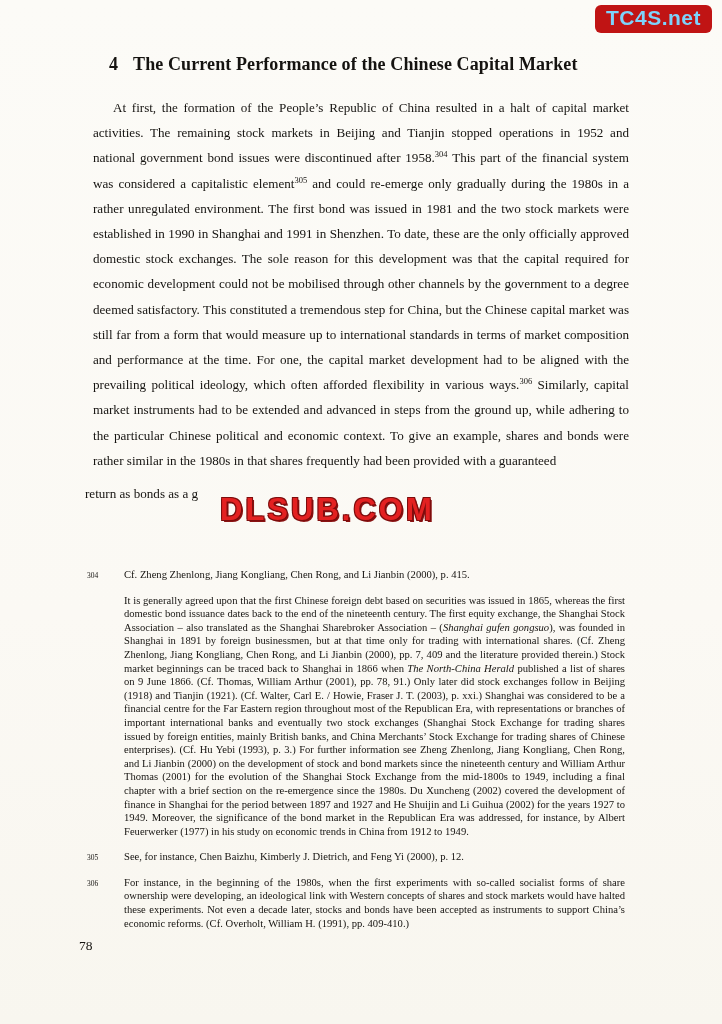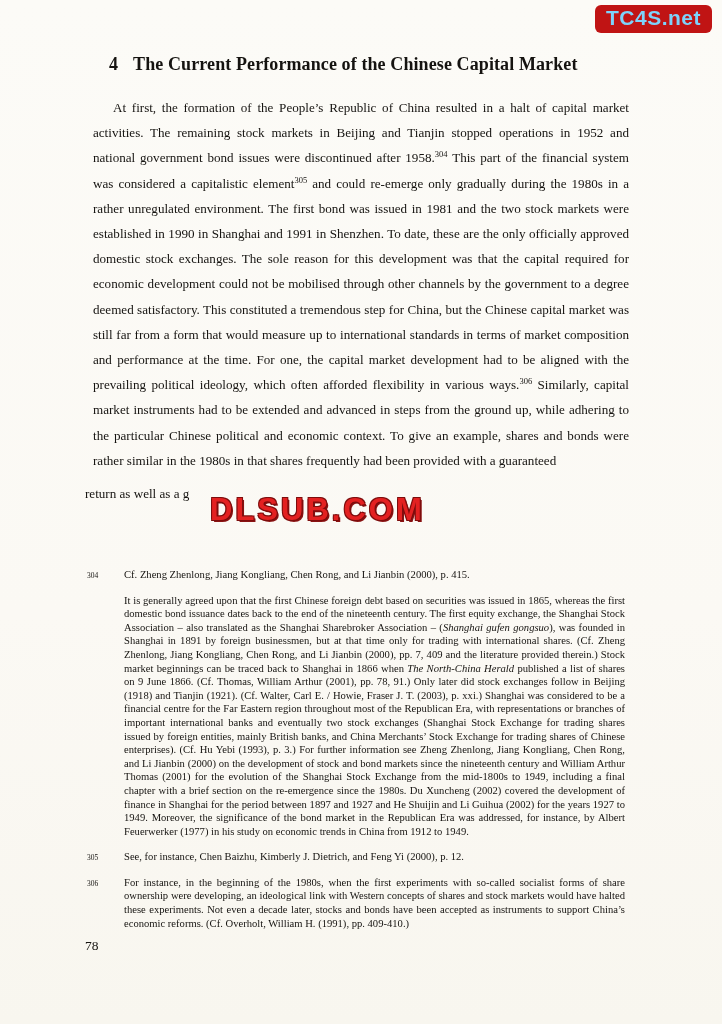--- a/index.html
+++ b/index.html
@@ -29,37 +29,37 @@
   }
   .bodytext p{margin:8px;text-indent:20px;}
   sup.fnref{font-size:8.5px;line-height:0;vertical-align:super;letter-spacing:0;}
   .it{font-style:italic;}
   .last-line{
     display:flex;justify-content:space-between;
     font-size:13.1px;line-height:25.2px;text-indent:0;
   }
   
   .wm-mid{
-    position:absolute;left:210px;top:492px;
+    position:absolute;left:220px;top:492px;
     font-family:"Liberation Sans",sans-serif;font-weight:800;font-size:31px;
     color:#e32121;letter-spacing:3px;
     text-shadow:-1px -1px 0 #7d0d0d,1px -1px 0 #7d0d0d,-1px 1px 0 #7d0d0d,1px 1px 0 #7d0d0d,2px 2px 0 #8a1212;
   }
   
   .footnotes{
     position:absolute;left:85px;top:556px;width:552px;max-height:386px;overflow:hidden;
     font-size:10.6px;line-height:13.6px;text-align:justify;
   }
   .footnote{position:relative;padding-left:27px;}
   .fn-num{
     position:absolute;left:2px;top:1px;font-size:7.5px;
   }
   .fn-para{margin:12px;}
   
-  .pagenum{position:absolute;left:85px;top:938px;font-size:13.5px;}
+  .pagenum{position:absolute;left:79px;top:938px;font-size:13.5px;}
   
   .wm-bottom{
     position:absolute;right:6px;bottom:6px;
     font-family:"Liberation Sans",sans-serif;font-weight:800;font-size:43px;
     color:#e32121;letter-spacing:0.5px;
     text-shadow:-2px -2px 0 #7d0d0d,2px -2px 0 #7d0d0d,-2px 2px 0 #7d0d0d,2px 2px 0 #7d0d0d,3px 3px 1px #8a1212;
   }
 </style>
 </head>
 <body>
@@ -68,21 +68,21 @@
 
   <div class="wm-top">TC4S.net</div>
 
   <div class="heading">
     <span class="h-num">4</span><span>The Current Performance of the Chinese Capital Market</span>
   </div>
 
   <div class="bodytext">
     <p><span>At first, the formation of the People’s Republic of China resulted in a halt of capital market activities.  The remaining stock markets in Beijing and Tianjin stopped operations in 1952 and national government bond issues were discontinued after 1958.</span><sup class="fnref">304</sup><span>  This part of the financial system was considered a capitalistic element</span><sup class="fnref">305</sup><span> and could re-emerge only gradually during the 1980s in a rather unregulated environment.  The first bond was issued in 1981 and the two stock markets were established in 1990 in Shanghai and 1991 in Shenzhen.  To date, these are the only officially approved domestic stock exchanges.  The sole reason for this development was that the capital required for economic development could not be mobilised through other channels by the government to a degree deemed satisfactory.  This constituted a tremendous step for China, but the Chinese capital market was still far from a form that would measure up to international standards in terms of market composition and performance at the time.  For one, the capital market development had to be aligned with the prevailing political ideology, which often afforded flexibility in various ways.</span><sup class="fnref">306</sup><span>  Similarly, capital market instruments had to be extended and advanced in steps from the ground up, while adhering to the particular Chinese political and economic context.  To give an example, shares and bonds were rather similar in the 1980s in that shares frequently had been provided with a guaranteed</span></p>
     <div class="last-line">
-      <span>return as well as a g</span>
+      <span>return as bonds as a g</span>
     </div>
   </div>
 
   <div class="wm-mid">DLSUB.COM</div>
 
   <div class="footnotes">
 
     <div class="footnote">
       <span class="fn-num">304</span>
       <p class="fn-para"><span>Cf. Zheng Zhenlong, Jiang Kongliang, Chen Rong, and Li Jianbin (2000), p. 415.</span></p>

